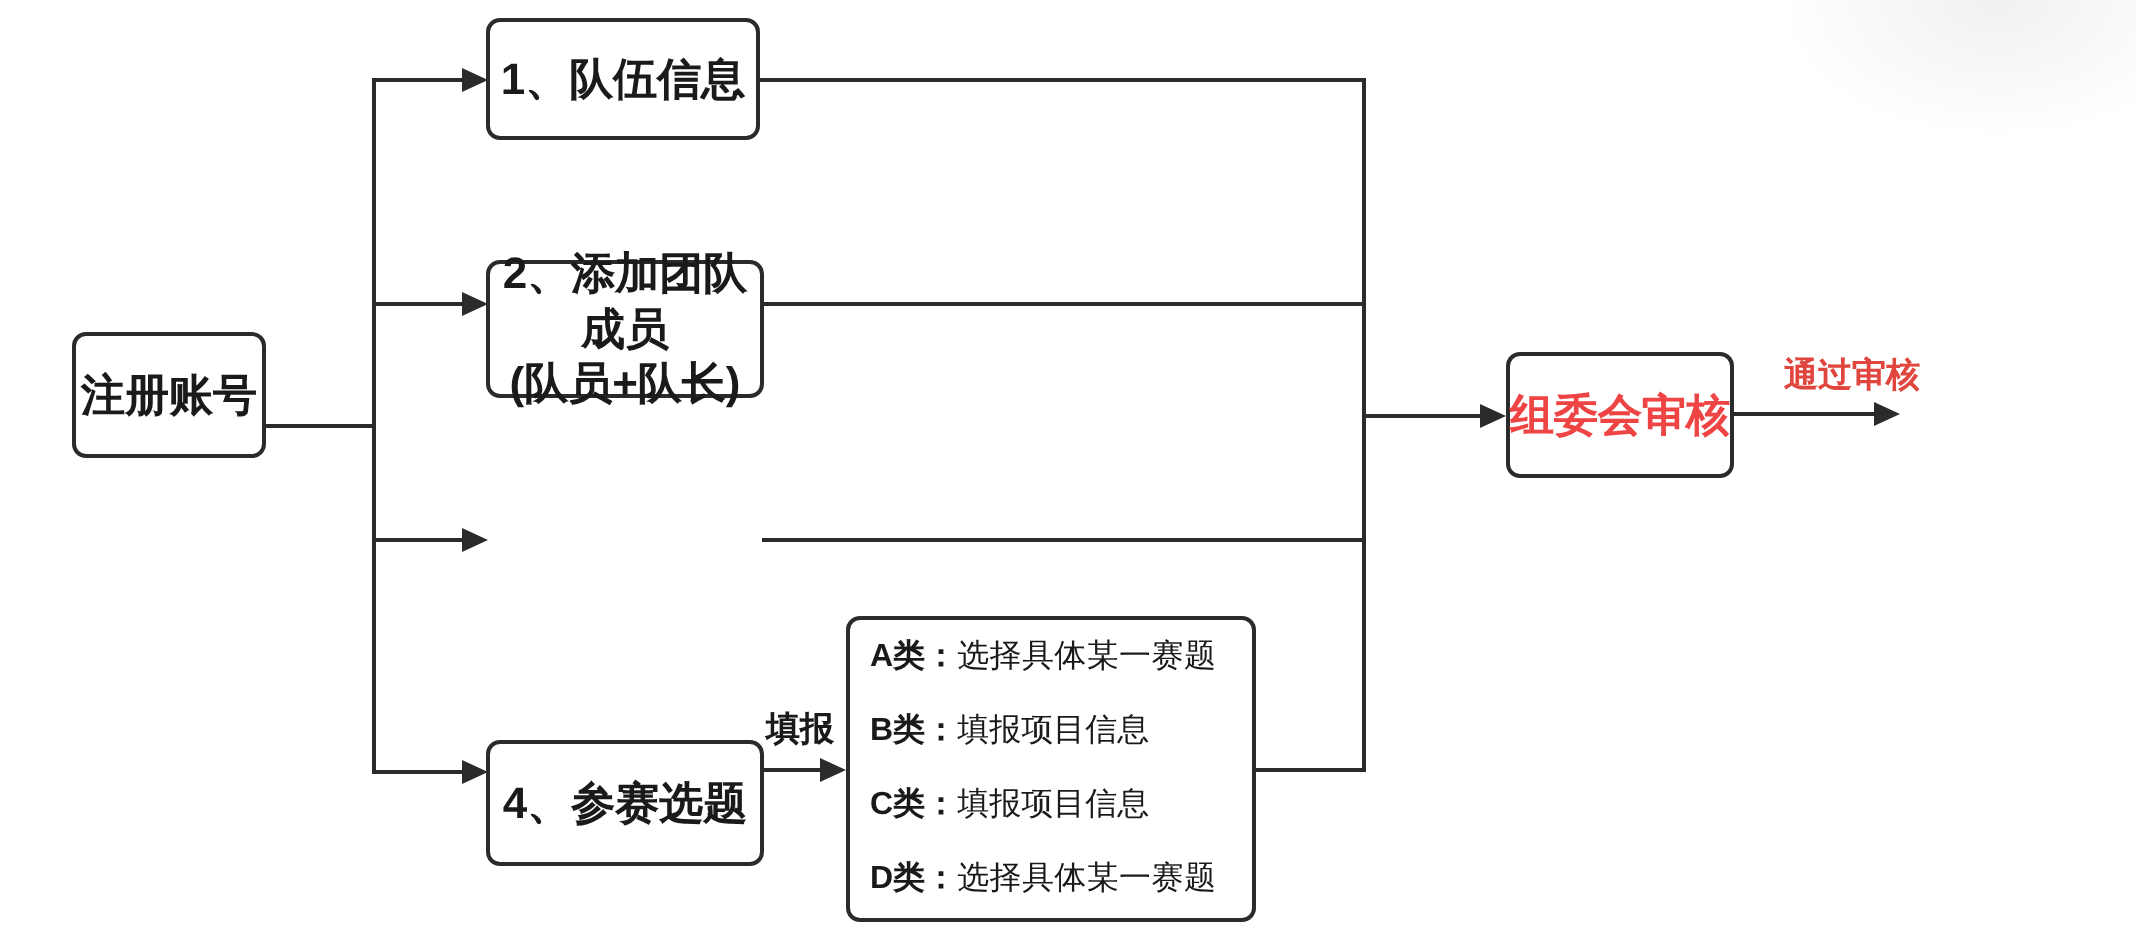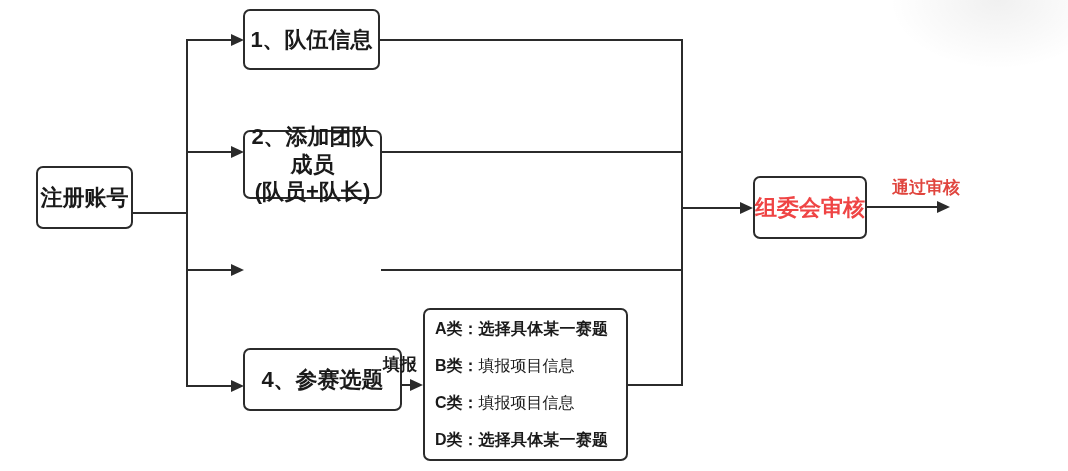--- a/index.html
+++ b/index.html
@@ -38,35 +38,35 @@
     font-weight: 700;
     line-height: 1.25;
     text-align: center;
     z-index: 2;
   }
 
   .node-start   { left: 36px;  top: 166px; width: 97px;  height: 63px; }
   .node-step1   { left: 243px; top: 9px;   width: 137px; height: 61px; }
   .node-step2   { left: 243px; top: 118px; width: 139px; height: 69px; margin-top: 12px; }
   .node-step3   { left: 244px; top: 239px; width: 137px; height: 62px; }
-  .node-step4   { left: 243px; top: 348px; width: 159px; height: 63px; }
+  .node-step4   { left: 243px; top: 370px; width: 139px; height: 63px; }
   .node-review  { left: 753px; top: 176px; width: 114px; height: 63px; }
   .node-success { left: 950px; top: 177px; width: 95px;  height: 61px; }
 
   .node-category {
     left: 423px; top: 308px; width: 205px; height: 153px;
     align-items: stretch;
     justify-content: space-between;
     padding: 9px 8px 9px 10px;
     text-align: left;
     font-size: 16px;
   }
   .cat-row { white-space: nowrap; font-weight: 700; }
   .cat-row .cat-text-normal { font-weight: 400; }
-  .cat-row .cat-text-bold   { font-weight: 700; letter-spacing: 0.2px; }
+  .cat-row .cat-text-bold   { font-weight: 400; letter-spacing: 0.2px; }
 
   .hline, .vline {
     position: absolute;
     background: #2b2b2b;
     z-index: 1;
   }
   .hline { height: 2px; }
   .vline { width: 2px; }
 
   .arrowhead {

